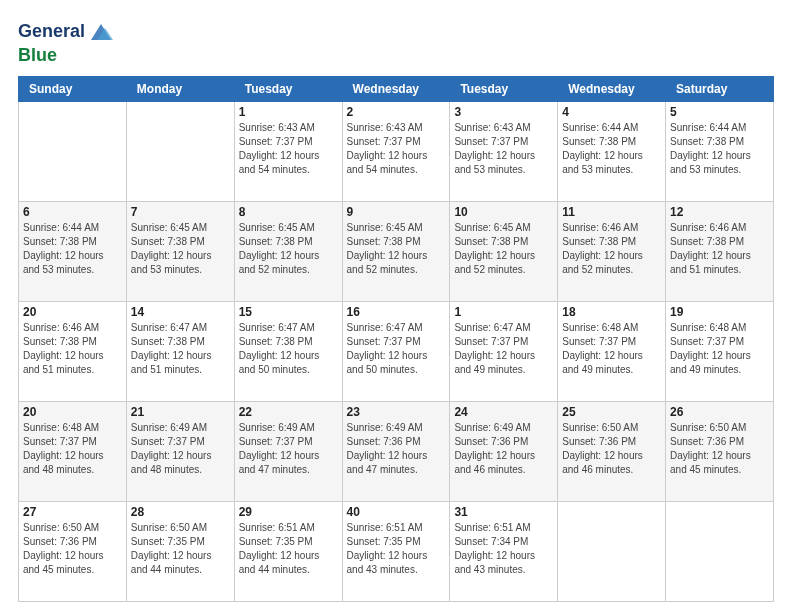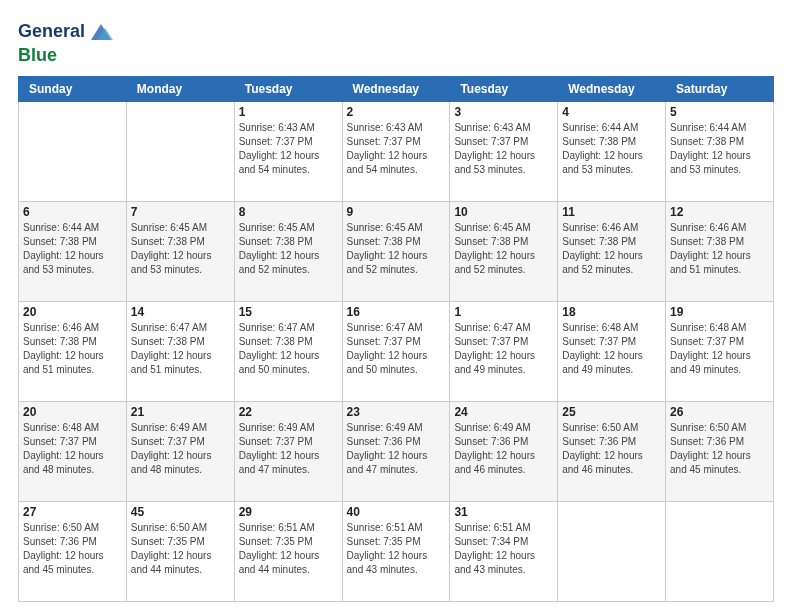--- a/index.html
+++ b/index.html
@@ -248,21 +248,21 @@
             <span class="day-number">26</span>
             <div class="day-info">Sunrise: 6:50 AM<br>Sunset: 7:36 PM<br>Daylight: 12 hours and 45 minutes.</div>
           </td>
         </tr>
         <tr>
           <td>
             <span class="day-number">27</span>
             <div class="day-info">Sunrise: 6:50 AM<br>Sunset: 7:36 PM<br>Daylight: 12 hours and 45 minutes.</div>
           </td>
           <td>
-            <span class="day-number">45</span>
+            <span class="day-number">28</span>
             <div class="day-info">Sunrise: 6:50 AM<br>Sunset: 7:35 PM<br>Daylight: 12 hours and 44 minutes.</div>
           </td>
           <td>
             <span class="day-number">29</span>
             <div class="day-info">Sunrise: 6:51 AM<br>Sunset: 7:35 PM<br>Daylight: 12 hours and 44 minutes.</div>
           </td>
           <td>
             <span class="day-number">40</span>
             <div class="day-info">Sunrise: 6:51 AM<br>Sunset: 7:35 PM<br>Daylight: 12 hours and 43 minutes.</div>
           </td>

